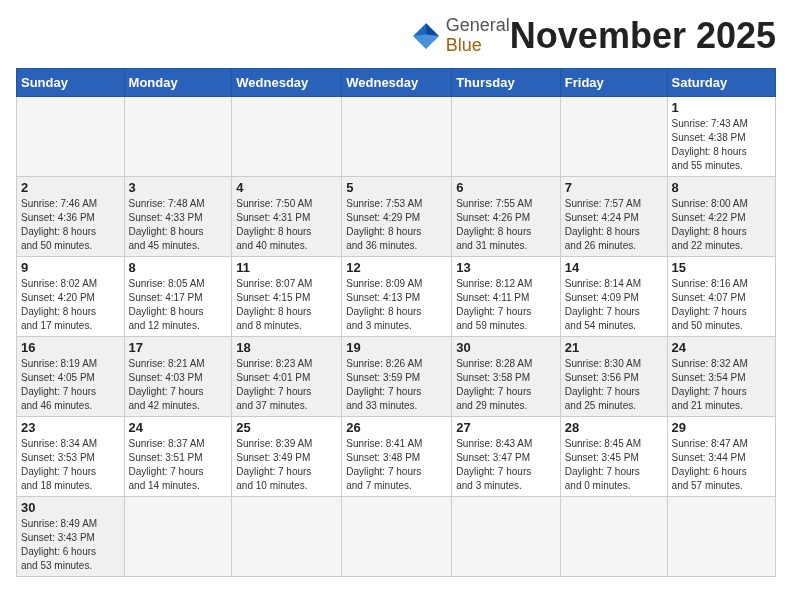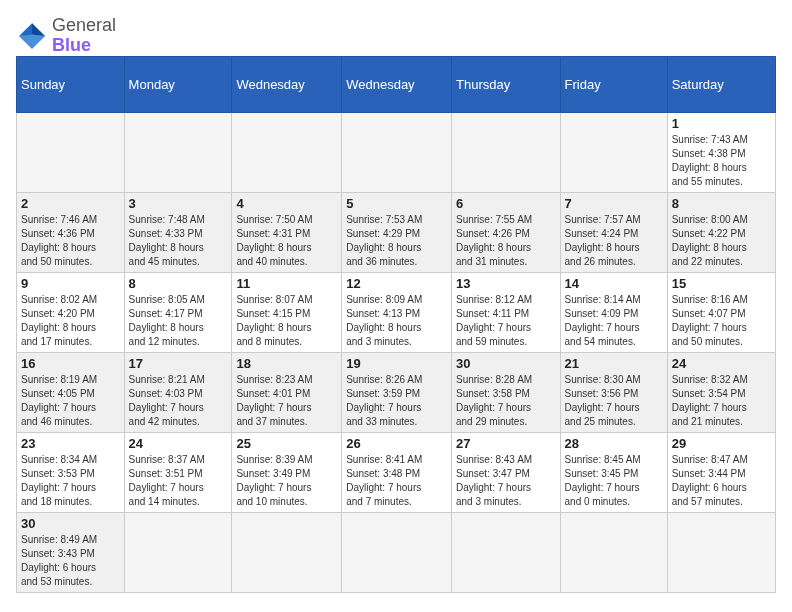--- a/index.html
+++ b/index.html
@@ -5,35 +5,35 @@
     * { box-sizing: border-box; margin: 0; padding: 0; }
     body {
       font-family: Arial, sans-serif;
       background: #fff;
       width: 792px;
       min-height: 612px;
       padding: 16px;
     }
     .header-section {
       display: flex;
-      justify-content: flex-start;
+      justify-content: flex-end;
       align-items: flex-start;
-      margin-bottom: 0;
+      margin-bottom: 12px;
     }
     .logo {
       display: flex;
       align-items: center;
       gap: 4px;
     }
     .logo-text {
       font-size: 18px;
       line-height: 1.1;
     }
     .logo-general { color: #555; font-weight: normal; }
-    .logo-blue { color: #8b5cf6; font-weight: bold; }
+    .logo-blue { color: #a16207; font-weight: normal; }
     .logo-icon {
       width: 32px;
       height: 32px;
     }
     .title-section {
       text-align: right;
     }
     .month-title {
       font-size: 36px;
       font-weight: bold;
@@ -47,22 +47,22 @@
     }
     .calendar {
       width: 100%;
       border-collapse: collapse;
       border: 1px solid #ccc;
     }
     .calendar th {
       background: #2962b8;
       color: #fff;
       font-size: 13px;
-      font-weight: normal;
-      padding: 20px 4px;
+      font-weight: bold;
+      padding: 6px 4px;
       text-align: left;
       border: 1px solid #2255a0;
     }
     .calendar td {
       vertical-align: top;
       border: 1px solid #ccc;
       padding: 3px 4px;
       width: 113px;
       min-height: 75px;
       background: #fff;
@@ -96,20 +96,21 @@
       <polygon points="20,4 36,20 20,36 4,20" fill="#1a6bbf"></polygon>
       <polygon points="20,4 36,20 20,18" fill="#0d4a99"></polygon>
       <polygon points="20,18 36,20 20,36 4,20" fill="#4a90d9"></polygon>
     </svg>
     <div class="logo-text">
       <span class="logo-general">General</span><br>
       <span class="logo-blue">Blue</span>
     </div>
   </div>
   <div class="title-section">
+    <div class="month-title">November 2025</div>
   </div>
 </div>
 
 <table class="calendar">
   <thead>
     <tr>
     <th>Sunday</th>
         <th>Monday</th>
         <th>Wednesday</th>
         <th>Wednesday</th>

